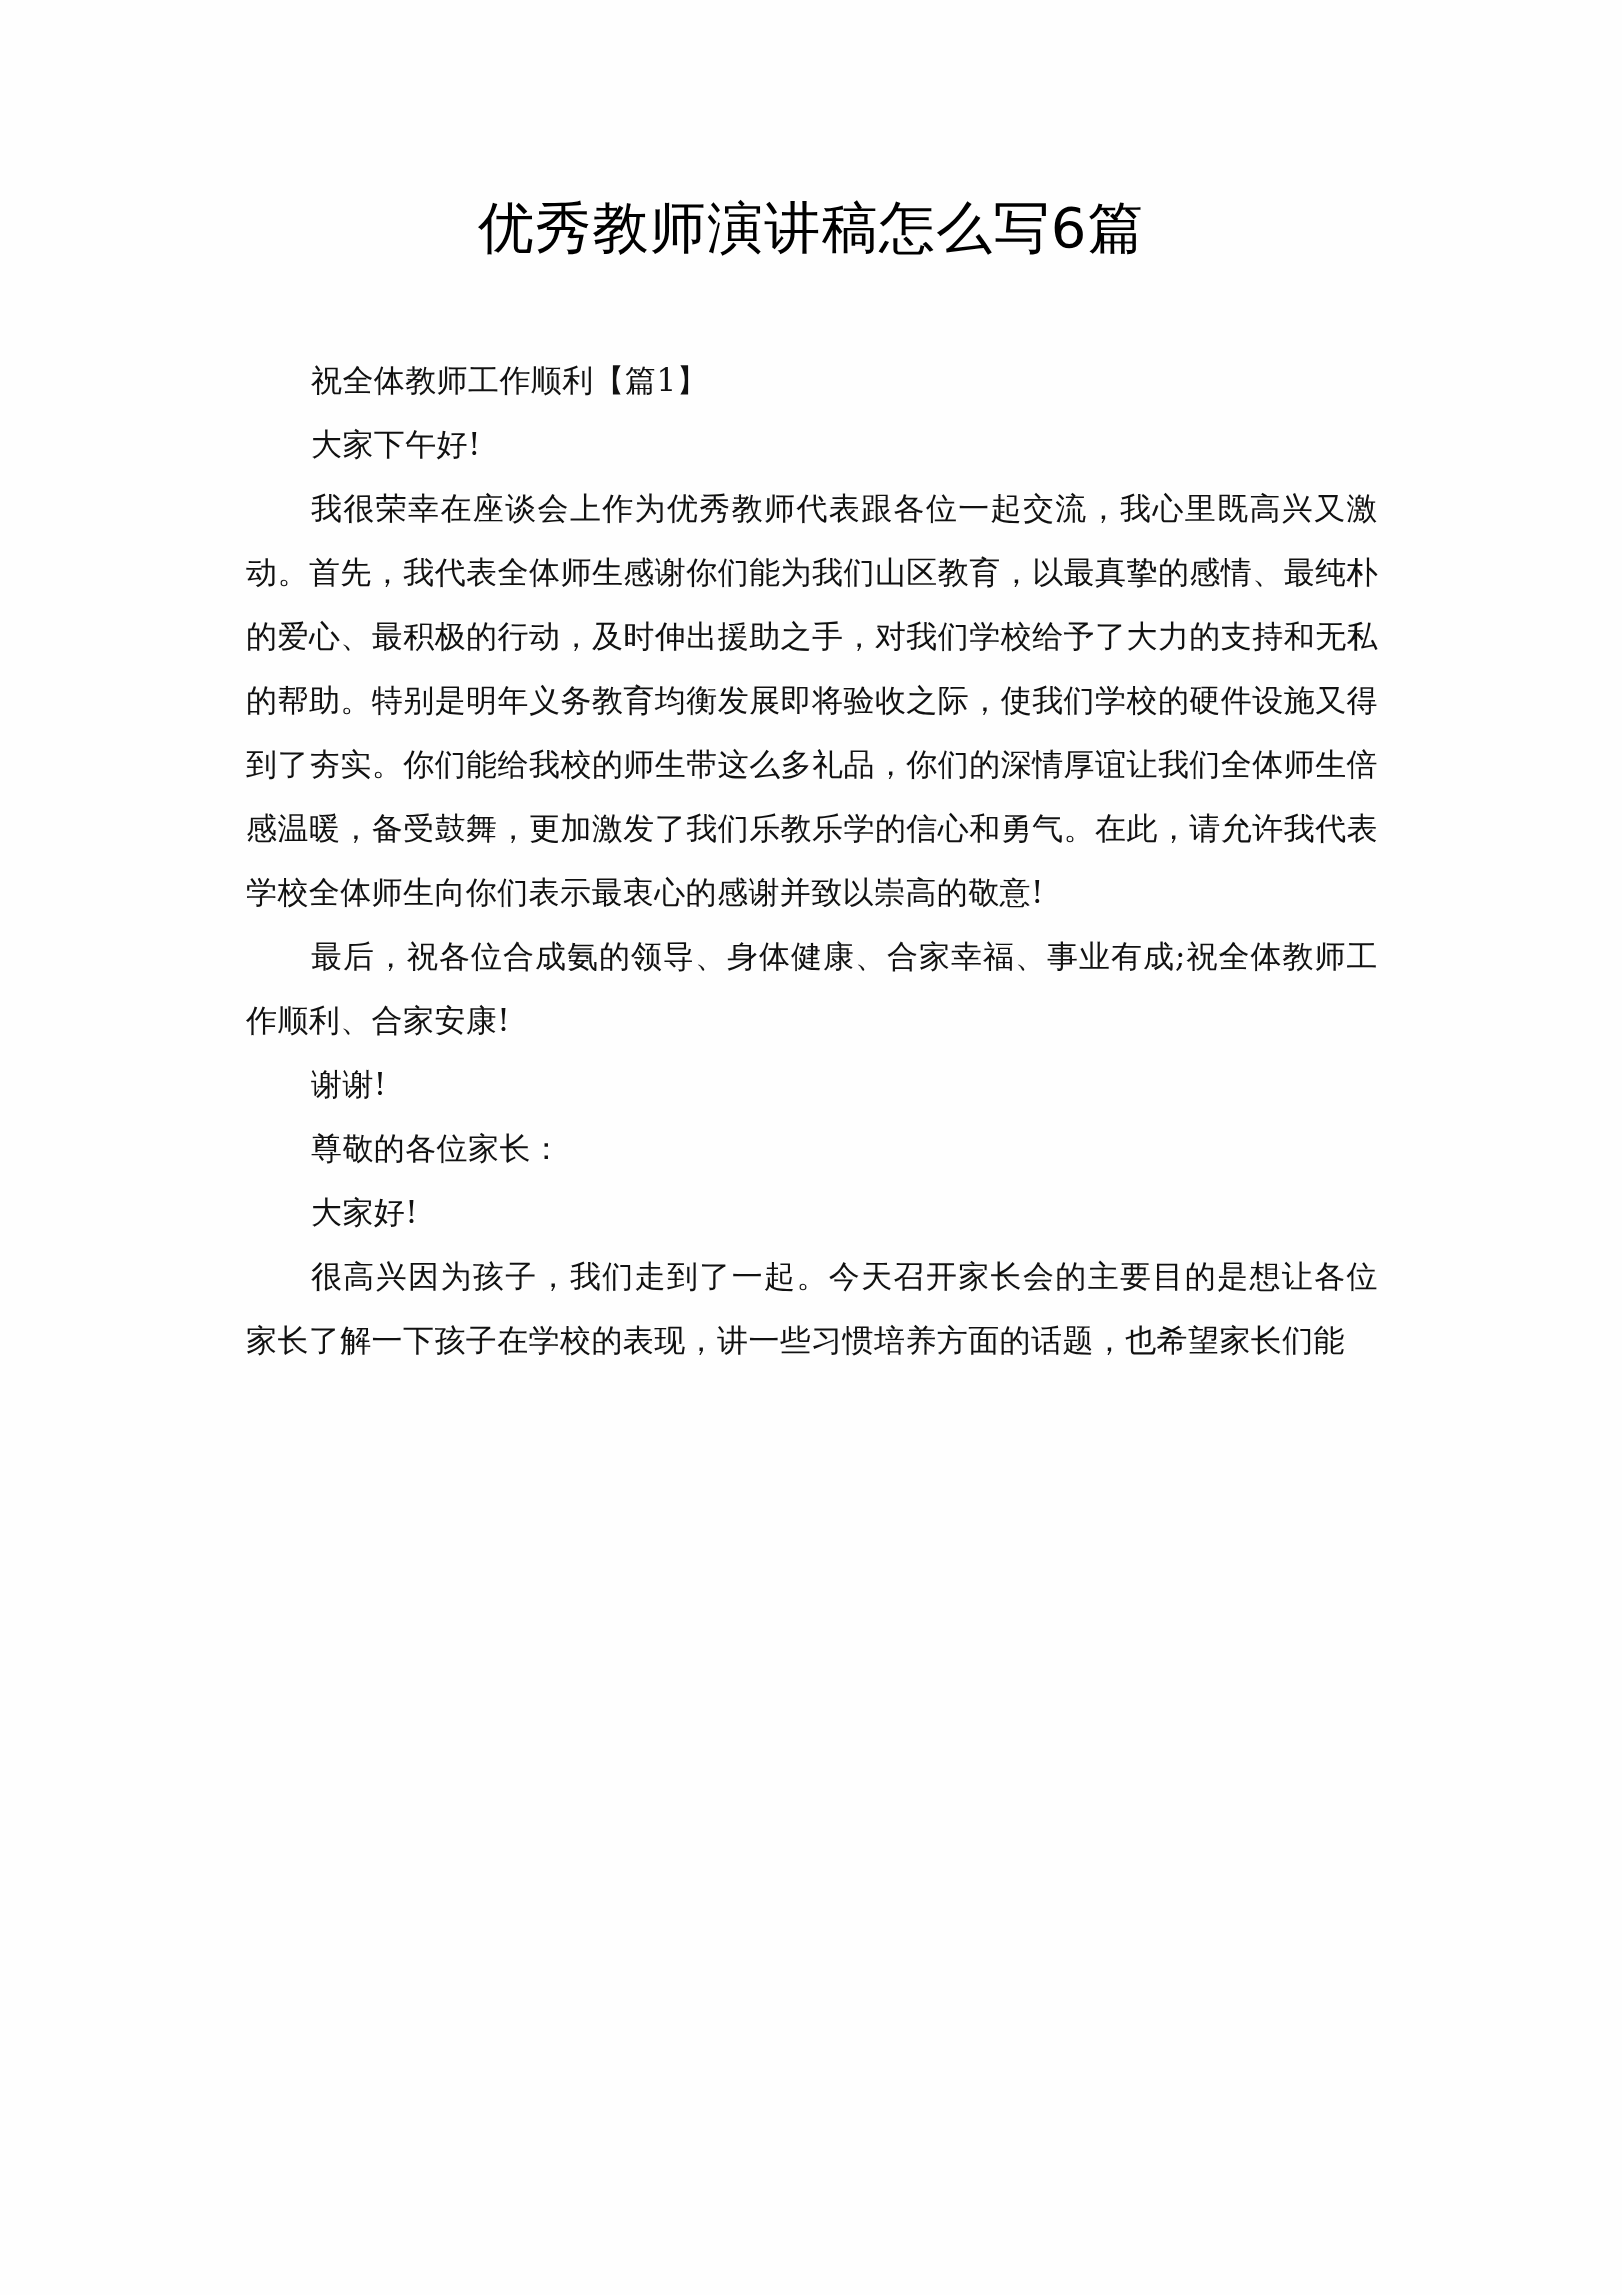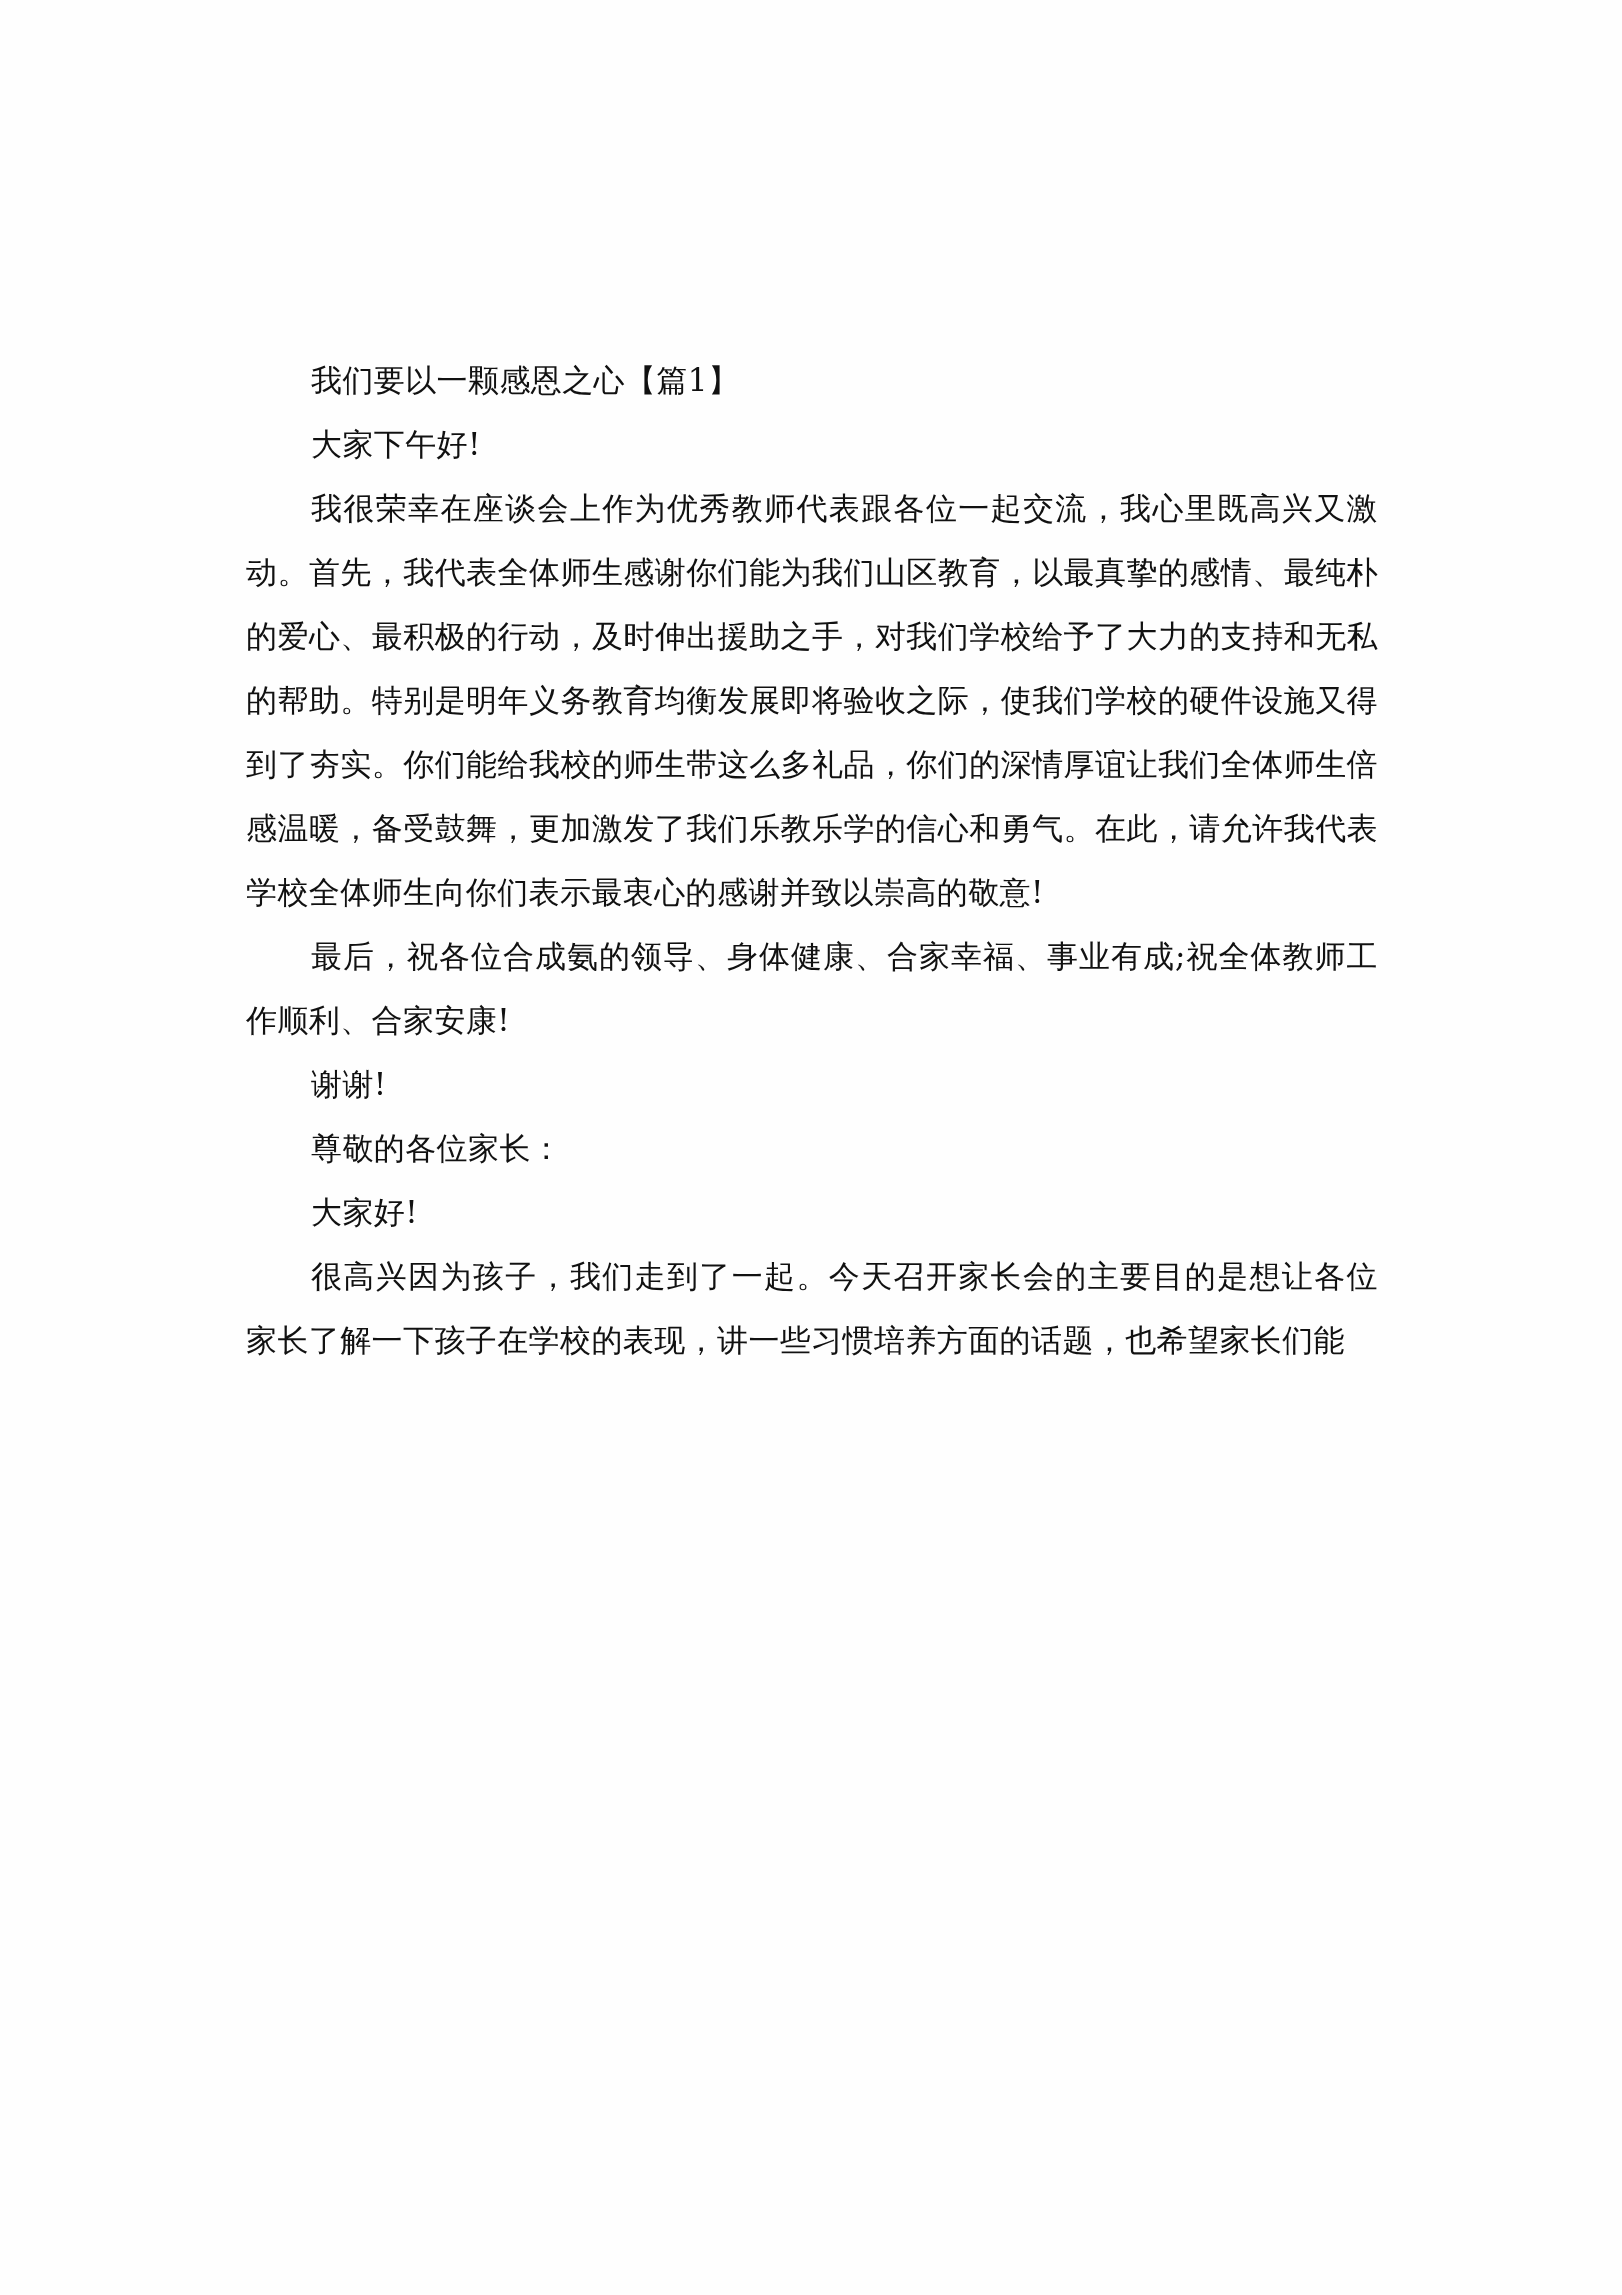--- a/index.html
+++ b/index.html
@@ -20,23 +20,24 @@
     font-size: 31px; line-height: 64px; text-align: justify;
     letter-spacing: 0.4px;
   }
   .p { margin: 0; text-indent: 65px; }
   .p.heading, .p.plain { text-indent: 65px; }
 </style>
 </head>
 <body>
 
 <div class="page">
+  <div class="title">优秀教师演讲稿怎么写6篇</div>
 
   <div class="body">
-    <p class="p heading">我们要以一颗感恩之心【篇1】</p>
+    <p class="p heading">祝全体教师工作顺利【篇1】</p>
     <p class="p plain">大家下午好!</p>
     <p class="p">我很荣幸在座谈会上作为优秀教师代表跟各位一起交流，我心里既高兴又激动。首先，我代表全体师生感谢你们能为我们山区教育，以最真挚的感情、最纯朴的爱心、最积极的行动，及时伸出援助之手，对我们学校给予了大力的支持和无私的帮助。特别是明年义务教育均衡发展即将验收之际，使我们学校的硬件设施又得到了夯实。你们能给我校的师生带这么多礼品，你们的深情厚谊让我们全体师生倍感温暖，备受鼓舞，更加激发了我们乐教乐学的信心和勇气。在此，请允许我代表学校全体师生向你们表示最衷心的感谢并致以崇高的敬意!</p>
     <p class="p">最后，祝各位合成氨的领导、身体健康、合家幸福、事业有成;祝全体教师工作顺利、合家安康!</p>
     <p class="p plain">谢谢!</p>
     <p class="p plain">尊敬的各位家长：</p>
     <p class="p plain">大家好!</p>
     <p class="p">很高兴因为孩子，我们走到了一起。今天召开家长会的主要目的是想让各位家长了解一下孩子在学校的表现，讲一些习惯培养方面的话题，也希望家长们能</p>
   </div>
 </div>
 

